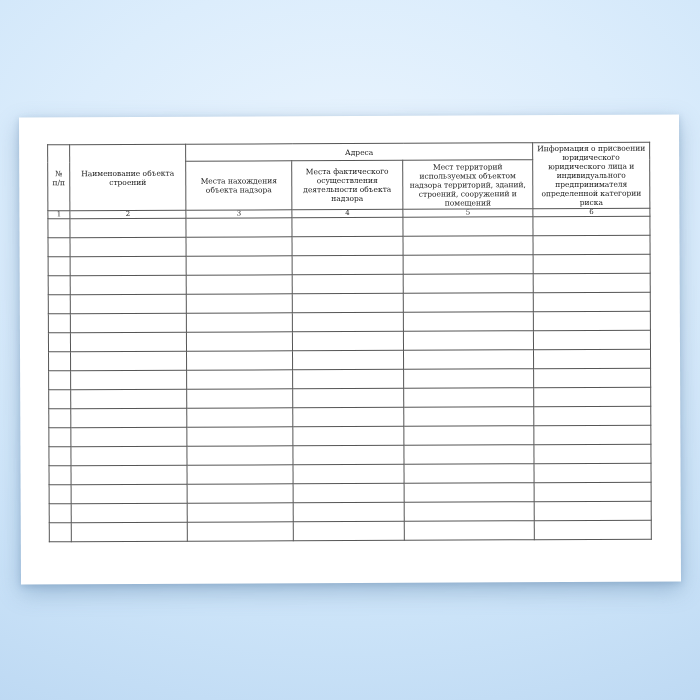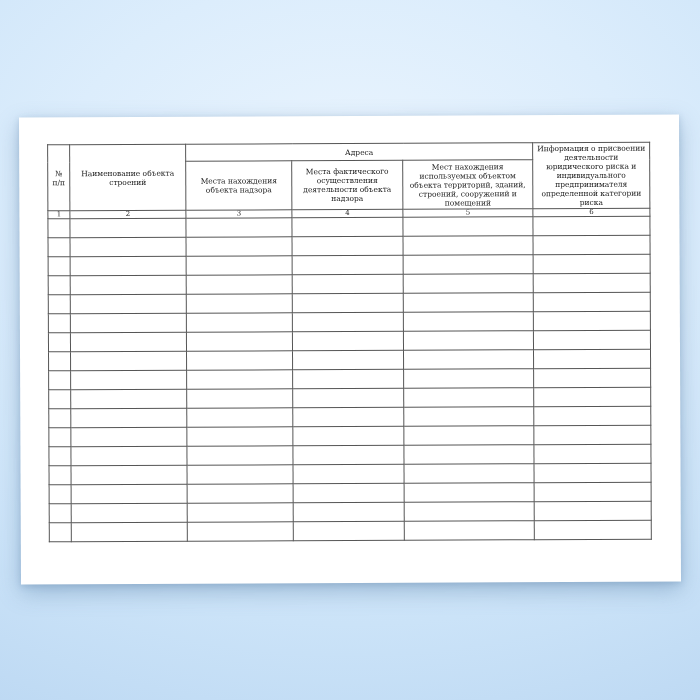--- a/index.html
+++ b/index.html
@@ -64,26 +64,26 @@
         <col style="width:111px">
         <col style="width:130px">
         <col style="width:117px">
       </colgroup>
       <thead>
         <tr class="r-top">
           <th rowspan="2" class="pre-line">№
 п/п</th>
           <th rowspan="2">Наименование объекта строений</th>
           <th colspan="3">Адреса</th>
-          <th rowspan="2">Информация о присвоении деятельности юридического риска и индивидуального предпринимателя определенной категории риска</th>
+          <th rowspan="2">Информация о присвоении юридического юридического лица и индивидуального предпринимателя определенной категории риска</th>
         </tr>
         <tr class="r-sub">
           <th>Места нахождения объекта надзора</th>
           <th>Места фактического осуществления деятельности объекта надзора</th>
-          <th>Мест нахождения используемых объектом объекта территорий, зданий, строений, сооружений и помещений</th>
+          <th>Мест территорий используемых объектом надзора территорий, зданий, строений, сооружений и помещений</th>
         </tr>
         <tr class="r-nums">
           <td>1</td>
           <td>2</td>
           <td>3</td>
           <td>4</td>
           <td>5</td>
           <td>6</td>
         </tr>
       </thead>

